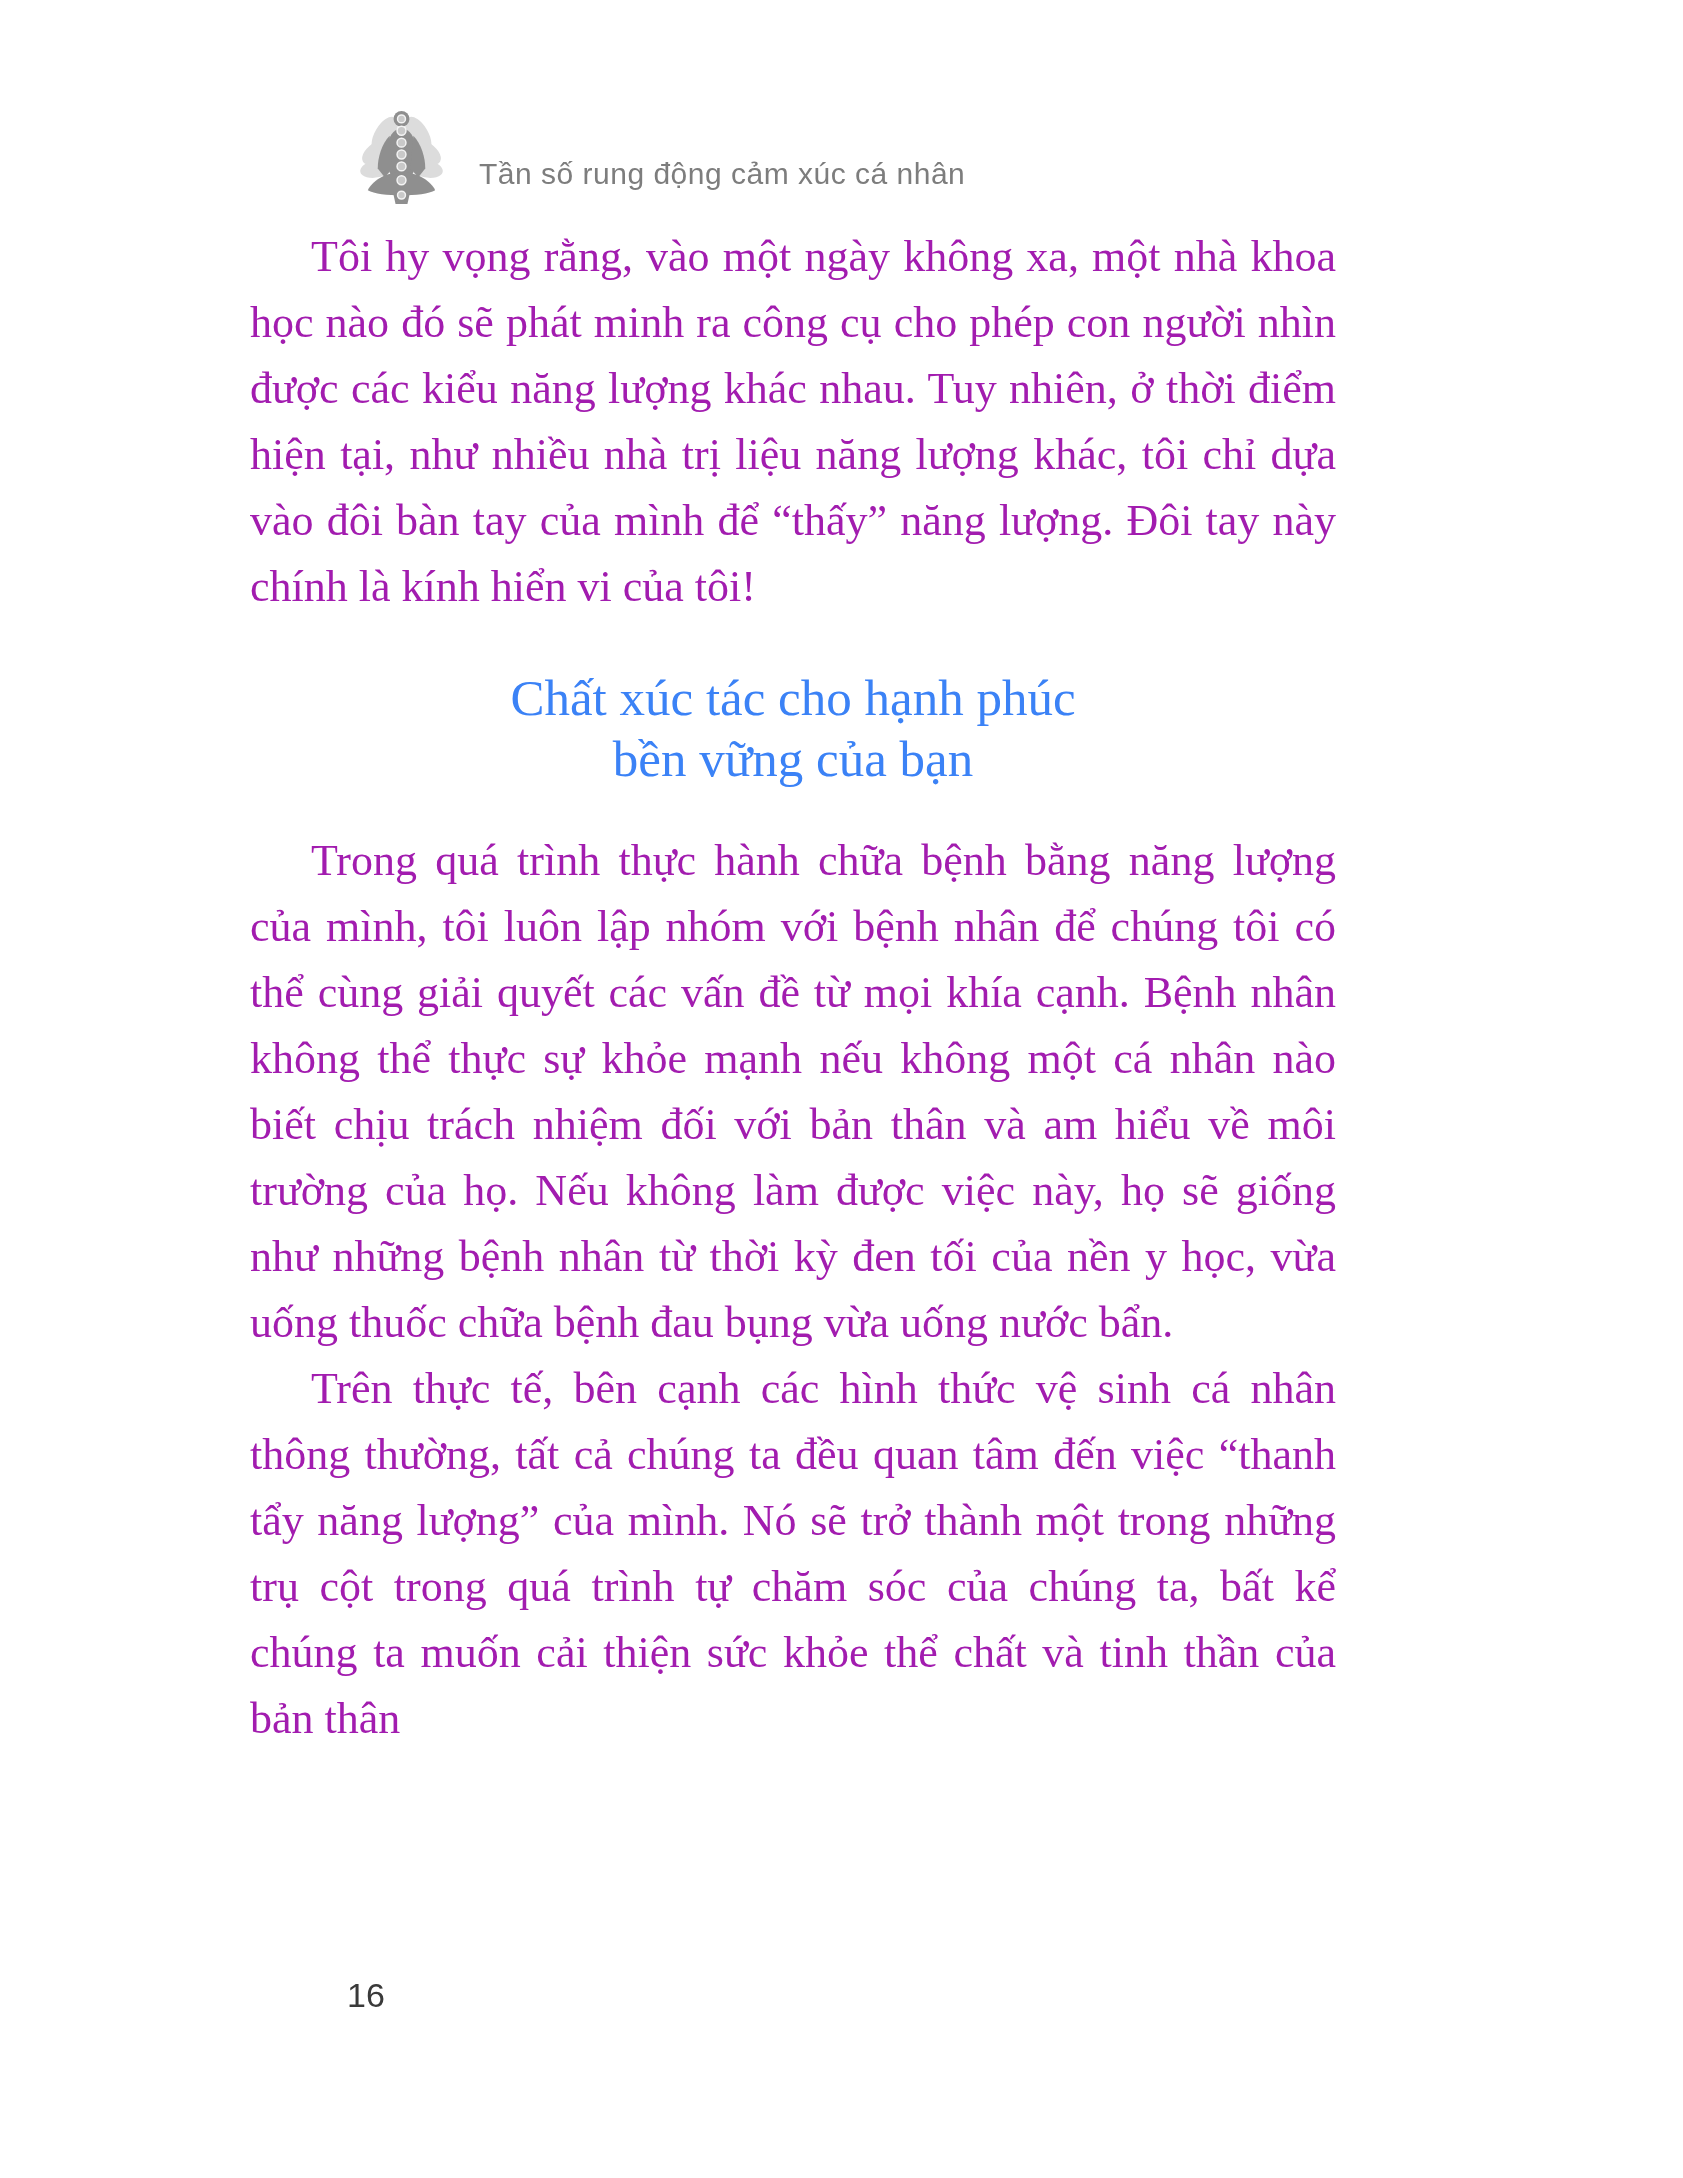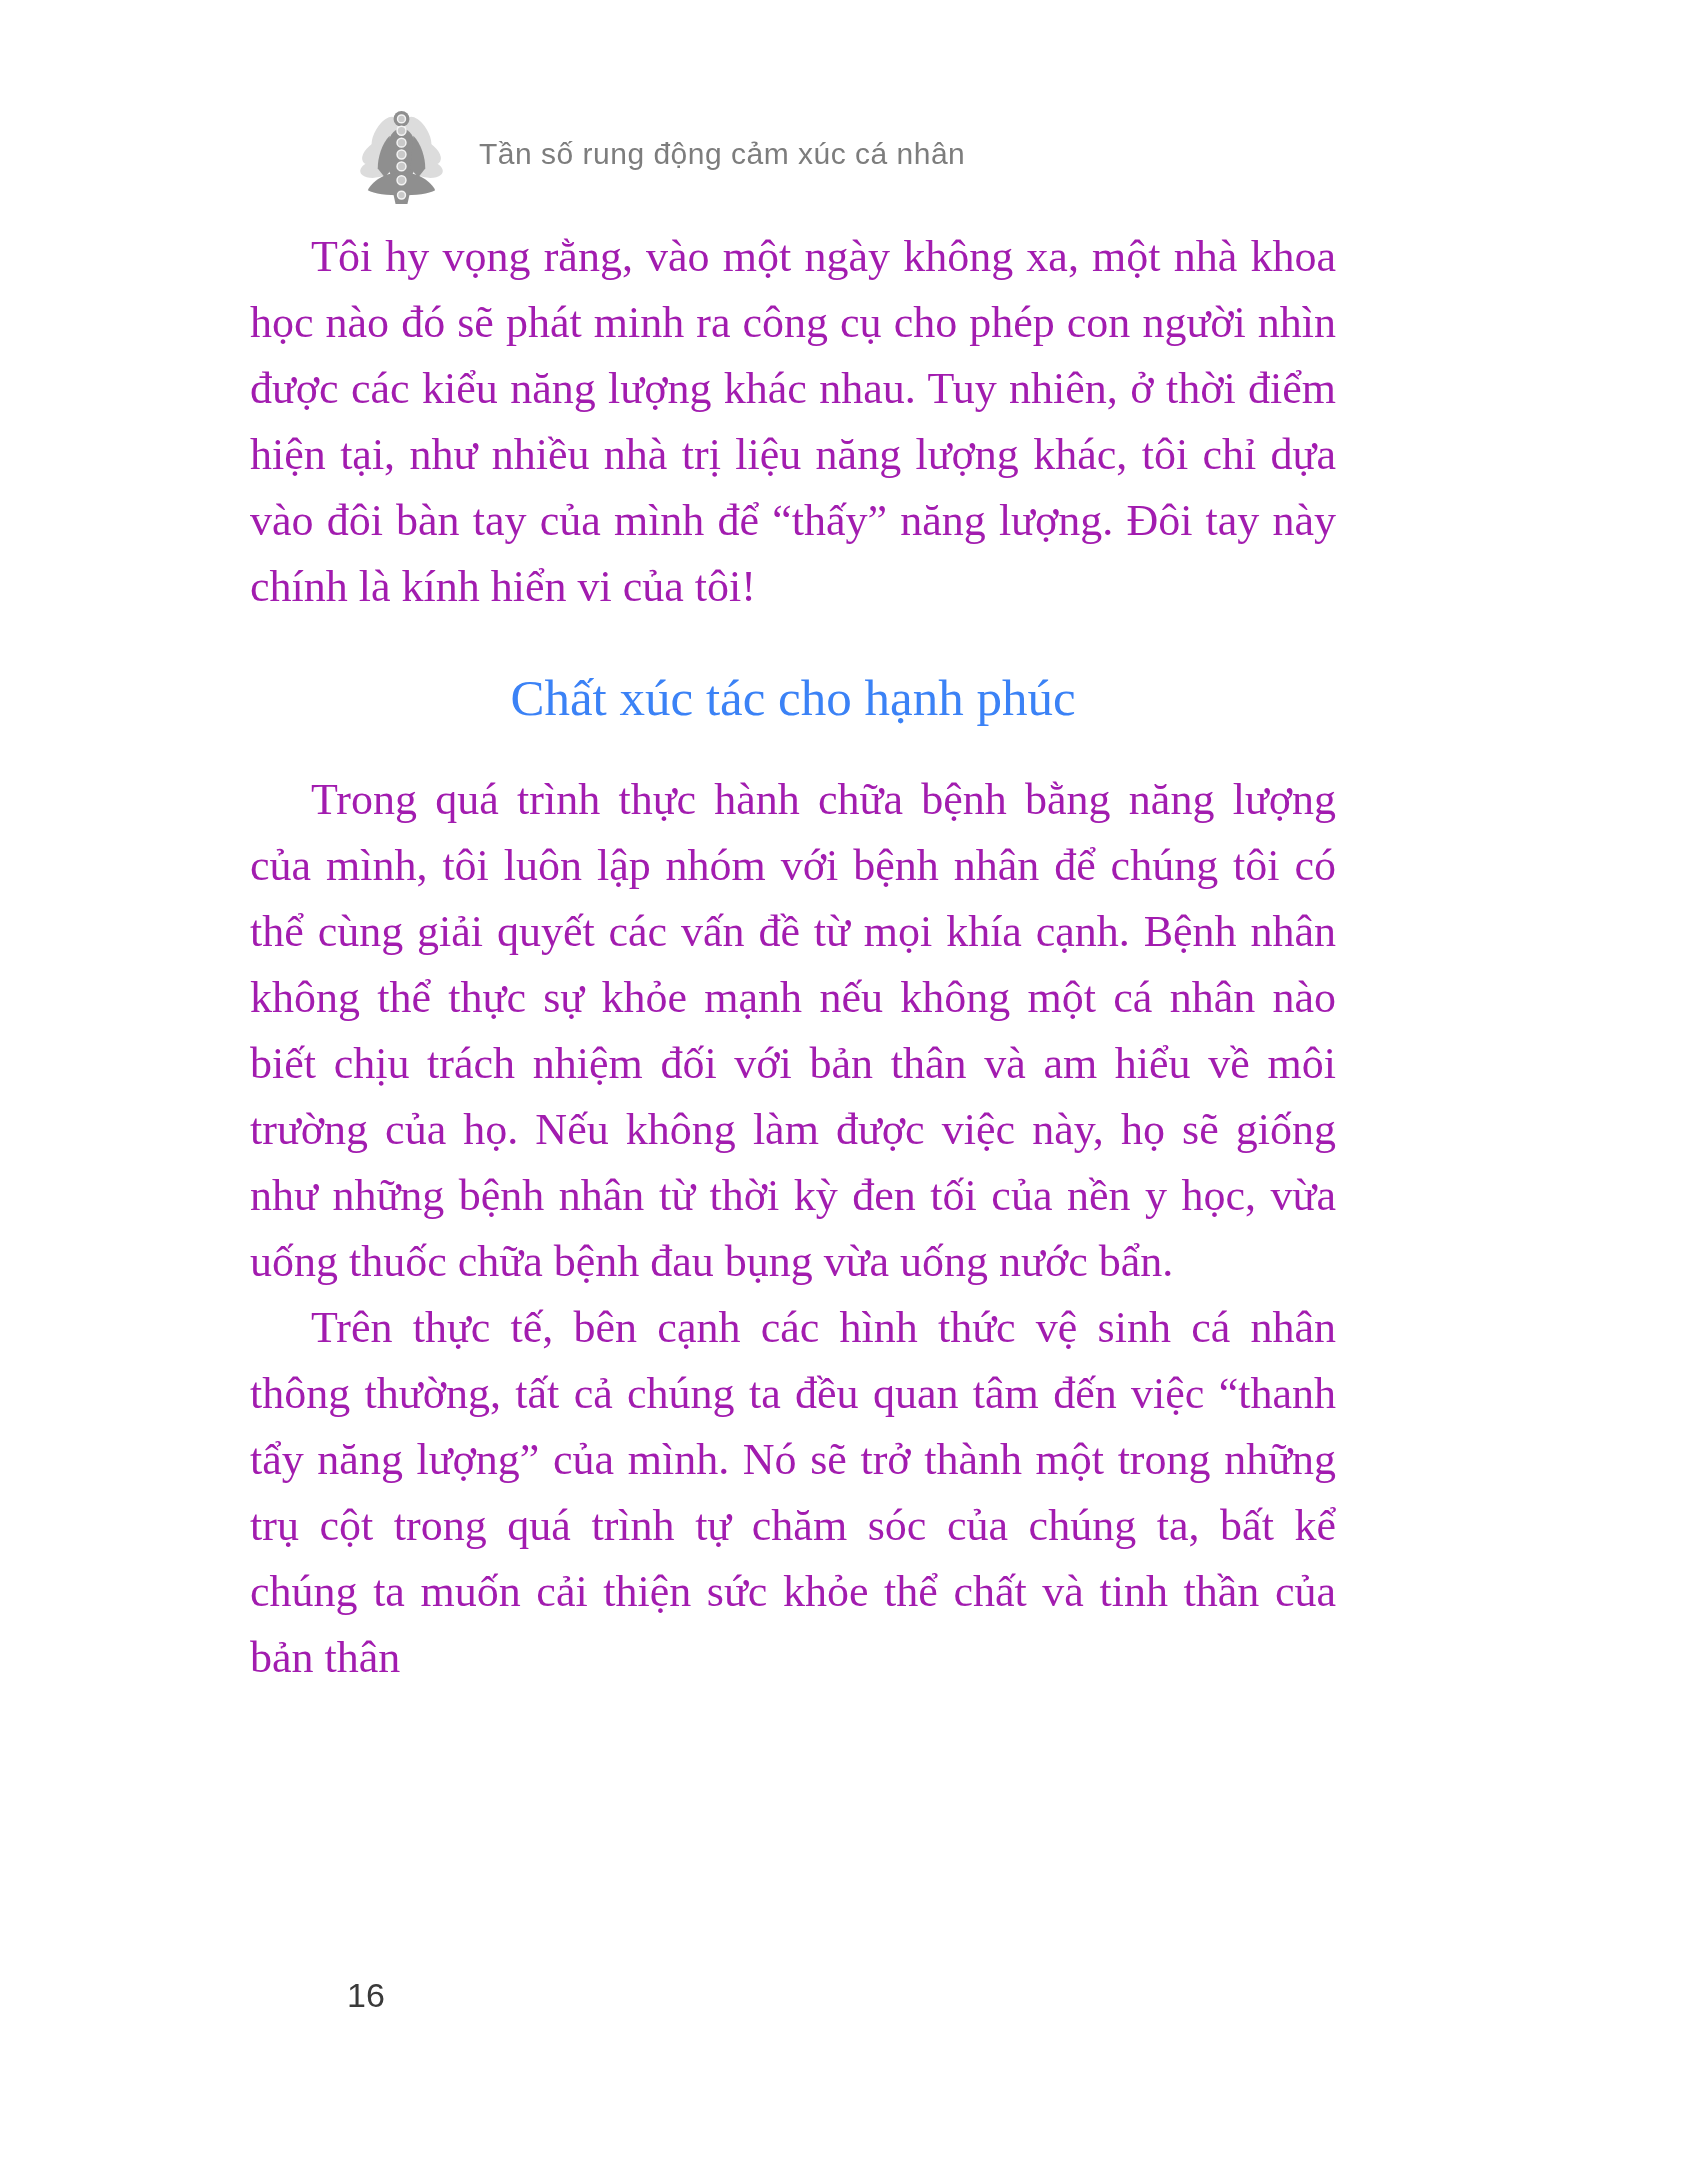--- a/index.html
+++ b/index.html
@@ -13,21 +13,21 @@
     height: 2178px;
     background: #ffffff;
     overflow: hidden;
     font-family: "Liberation Serif", serif;
   }
   .page-header {
     position: absolute;
     top: 103px;
     left: 352px;
     display: flex;
-    align-items: flex-start;
+    align-items: center;
     gap: 28px;
   }
   .logo-wrap {
     width: 99px;
     height: 107px;
     flex: 0 0 auto;
   }
   .header-title {
     font-family: "Liberation Sans", sans-serif;
     font-size: 30px;
@@ -106,20 +106,21 @@
       </svg>
     </div>
     <div class="header-title">Tần số rung động cảm xúc cá nhân</div>
   </div>
 
   <div class="content">
     <p class="body-par">Tôi hy vọng rằng, vào một ngày không xa, một nhà khoa học nào đó sẽ phát minh ra công cụ cho phép con người nhìn được các kiểu năng lượng khác nhau. Tuy nhiên, ở thời điểm hiện tại, như nhiều nhà trị liệu năng lượng khác, tôi chỉ dựa vào đôi bàn tay của mình để “thấy” năng lượng. Đôi tay này chính là kính hiển vi của tôi!</p>
 
     <h2 class="section-heading">
       <span>Chất xúc tác cho hạnh phúc</span><br>
+      <span>bền vững của bạn</span>
     </h2>
 
     <p class="body-par">Trong quá trình thực hành chữa bệnh bằng năng lượng của mình, tôi luôn lập nhóm với bệnh nhân để chúng tôi có thể cùng giải quyết các vấn đề từ mọi khía cạnh. Bệnh nhân không thể thực sự khỏe mạnh nếu không một cá nhân nào biết chịu trách nhiệm đối với bản thân và am hiểu về môi trường của họ. Nếu không làm được việc này, họ sẽ giống như những bệnh nhân từ thời kỳ đen tối của nền y học, vừa uống thuốc chữa bệnh đau bụng vừa uống nước bẩn.</p>
 
     <p class="body-par">Trên thực tế, bên cạnh các hình thức vệ sinh cá nhân thông thường, tất cả chúng ta đều quan tâm đến việc “thanh tẩy năng lượng” của mình. Nó sẽ trở thành một trong những trụ cột trong quá trình tự chăm sóc của chúng ta, bất kể chúng ta muốn cải thiện sức khỏe thể chất và tinh thần của bản thân</p>
   </div>
 
   <div class="page-number">16</div>
 
 </div>

